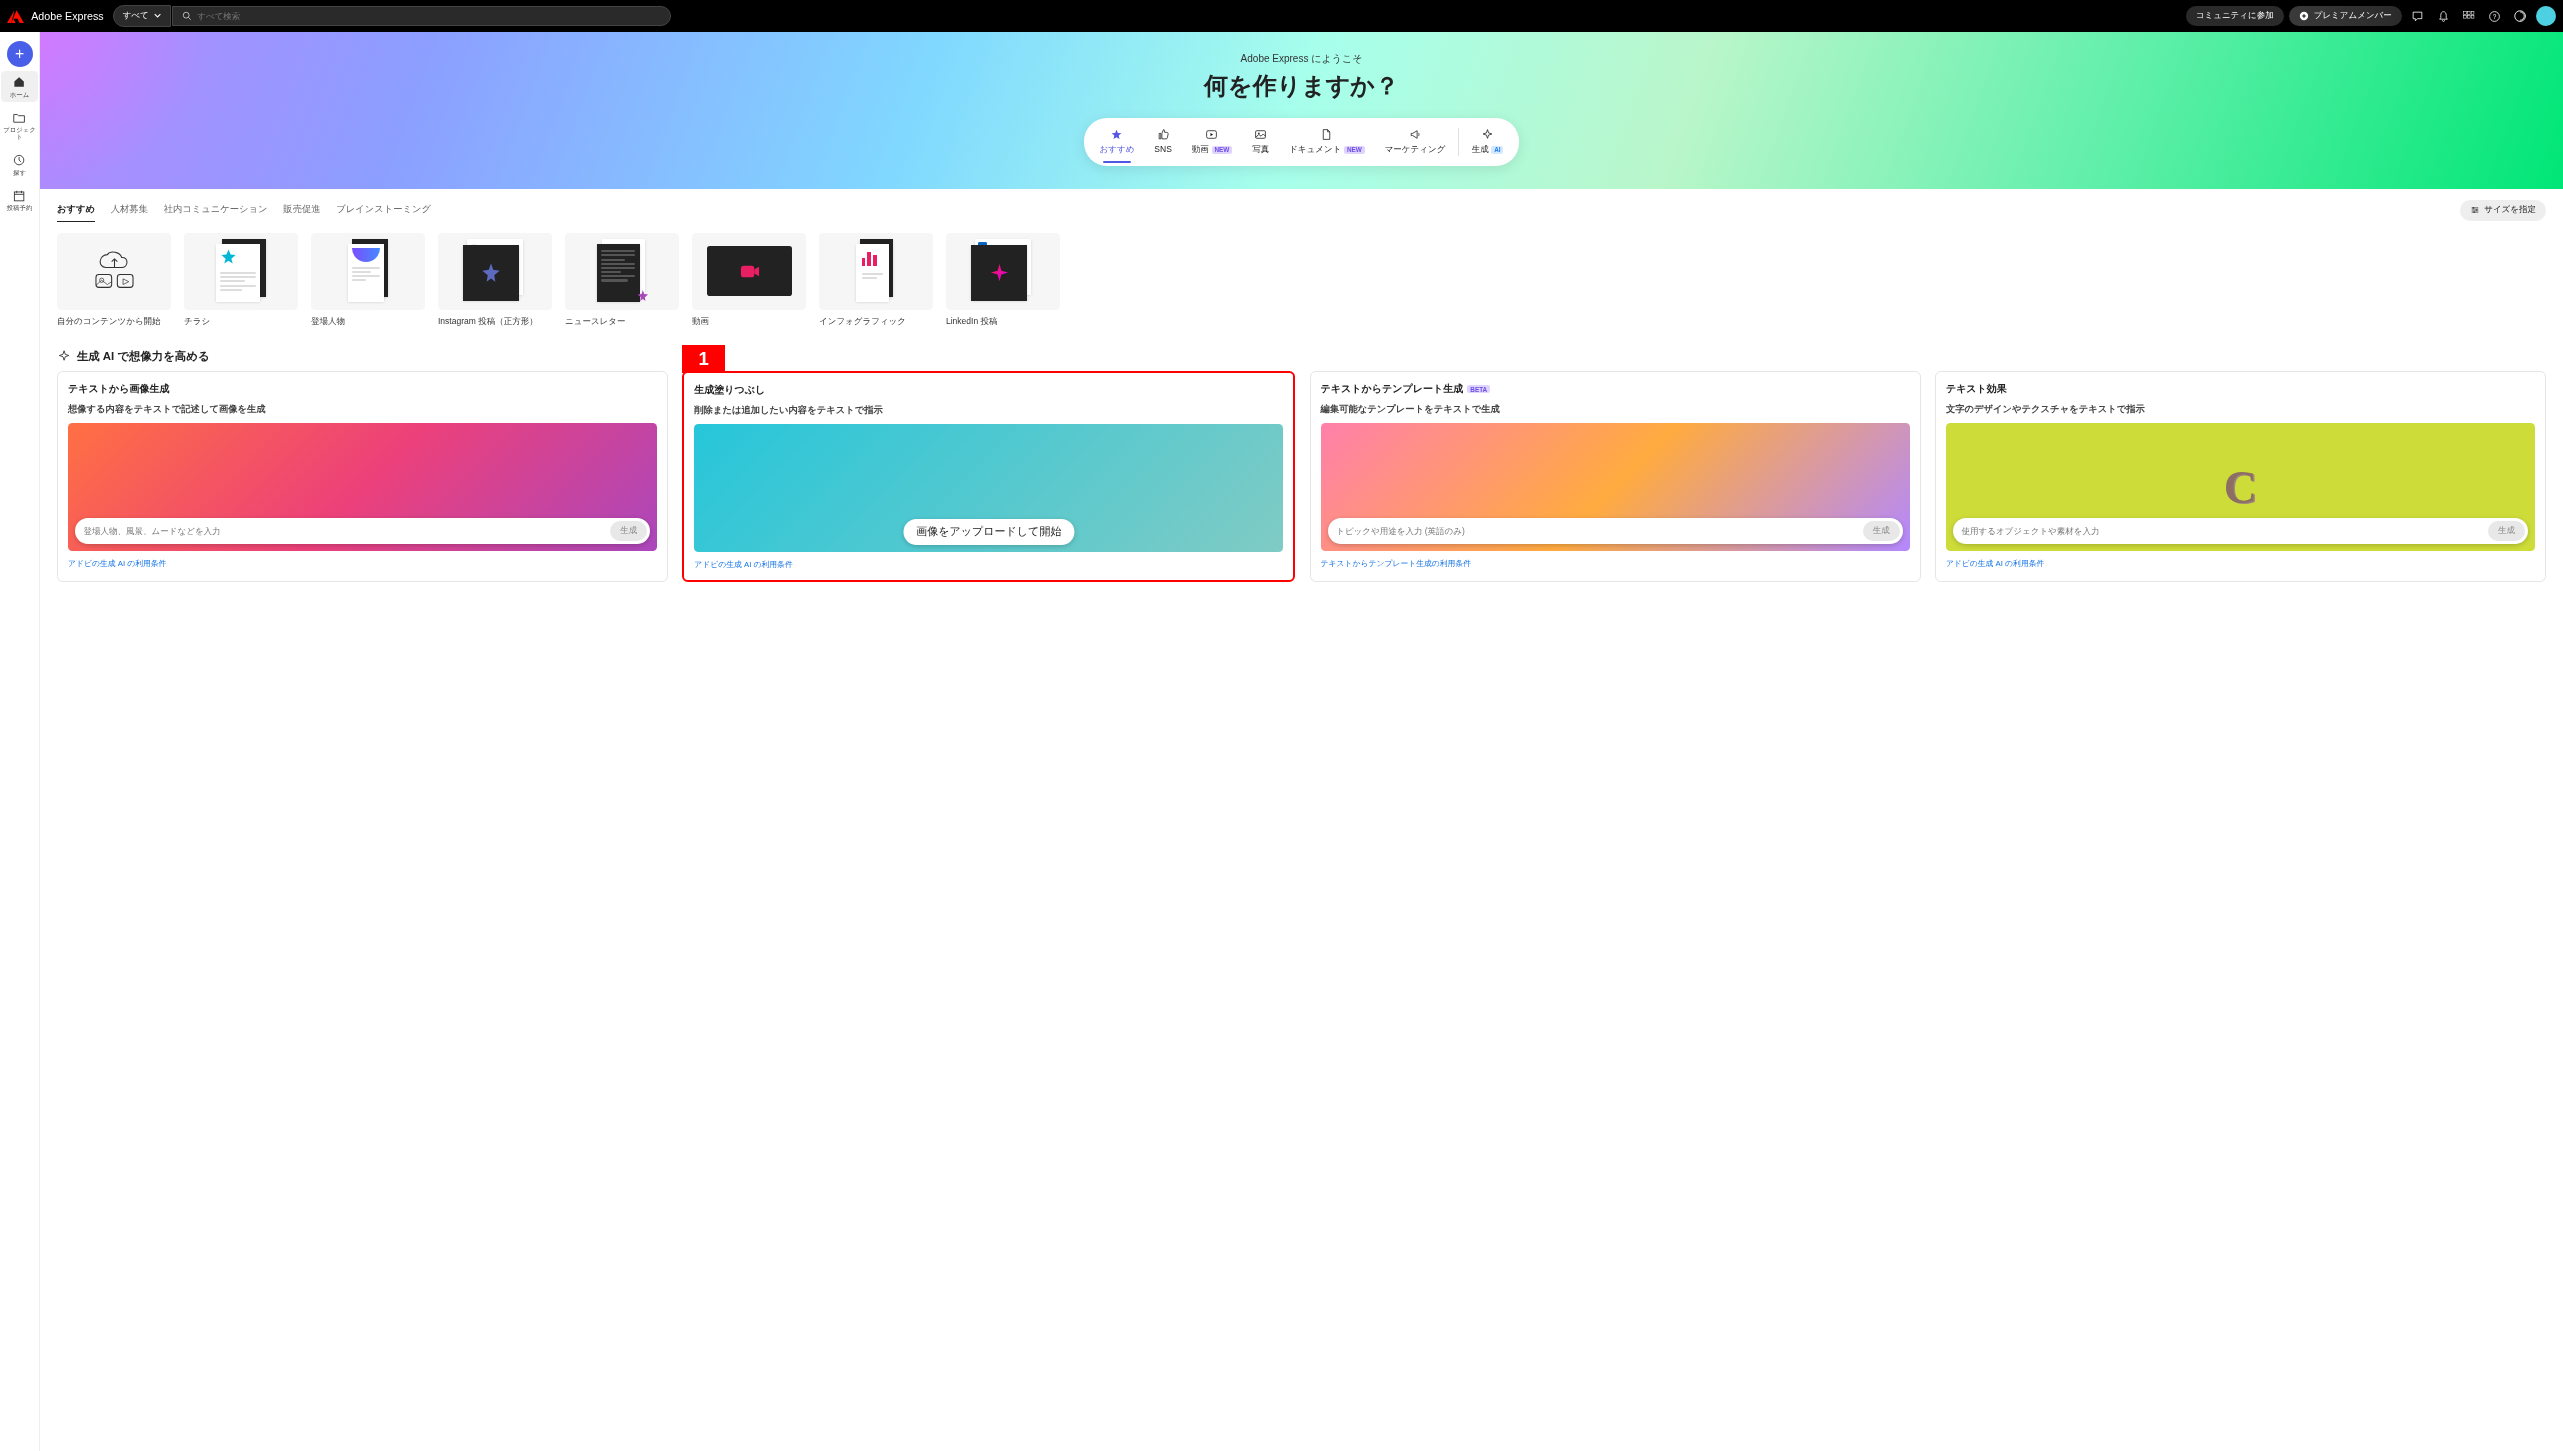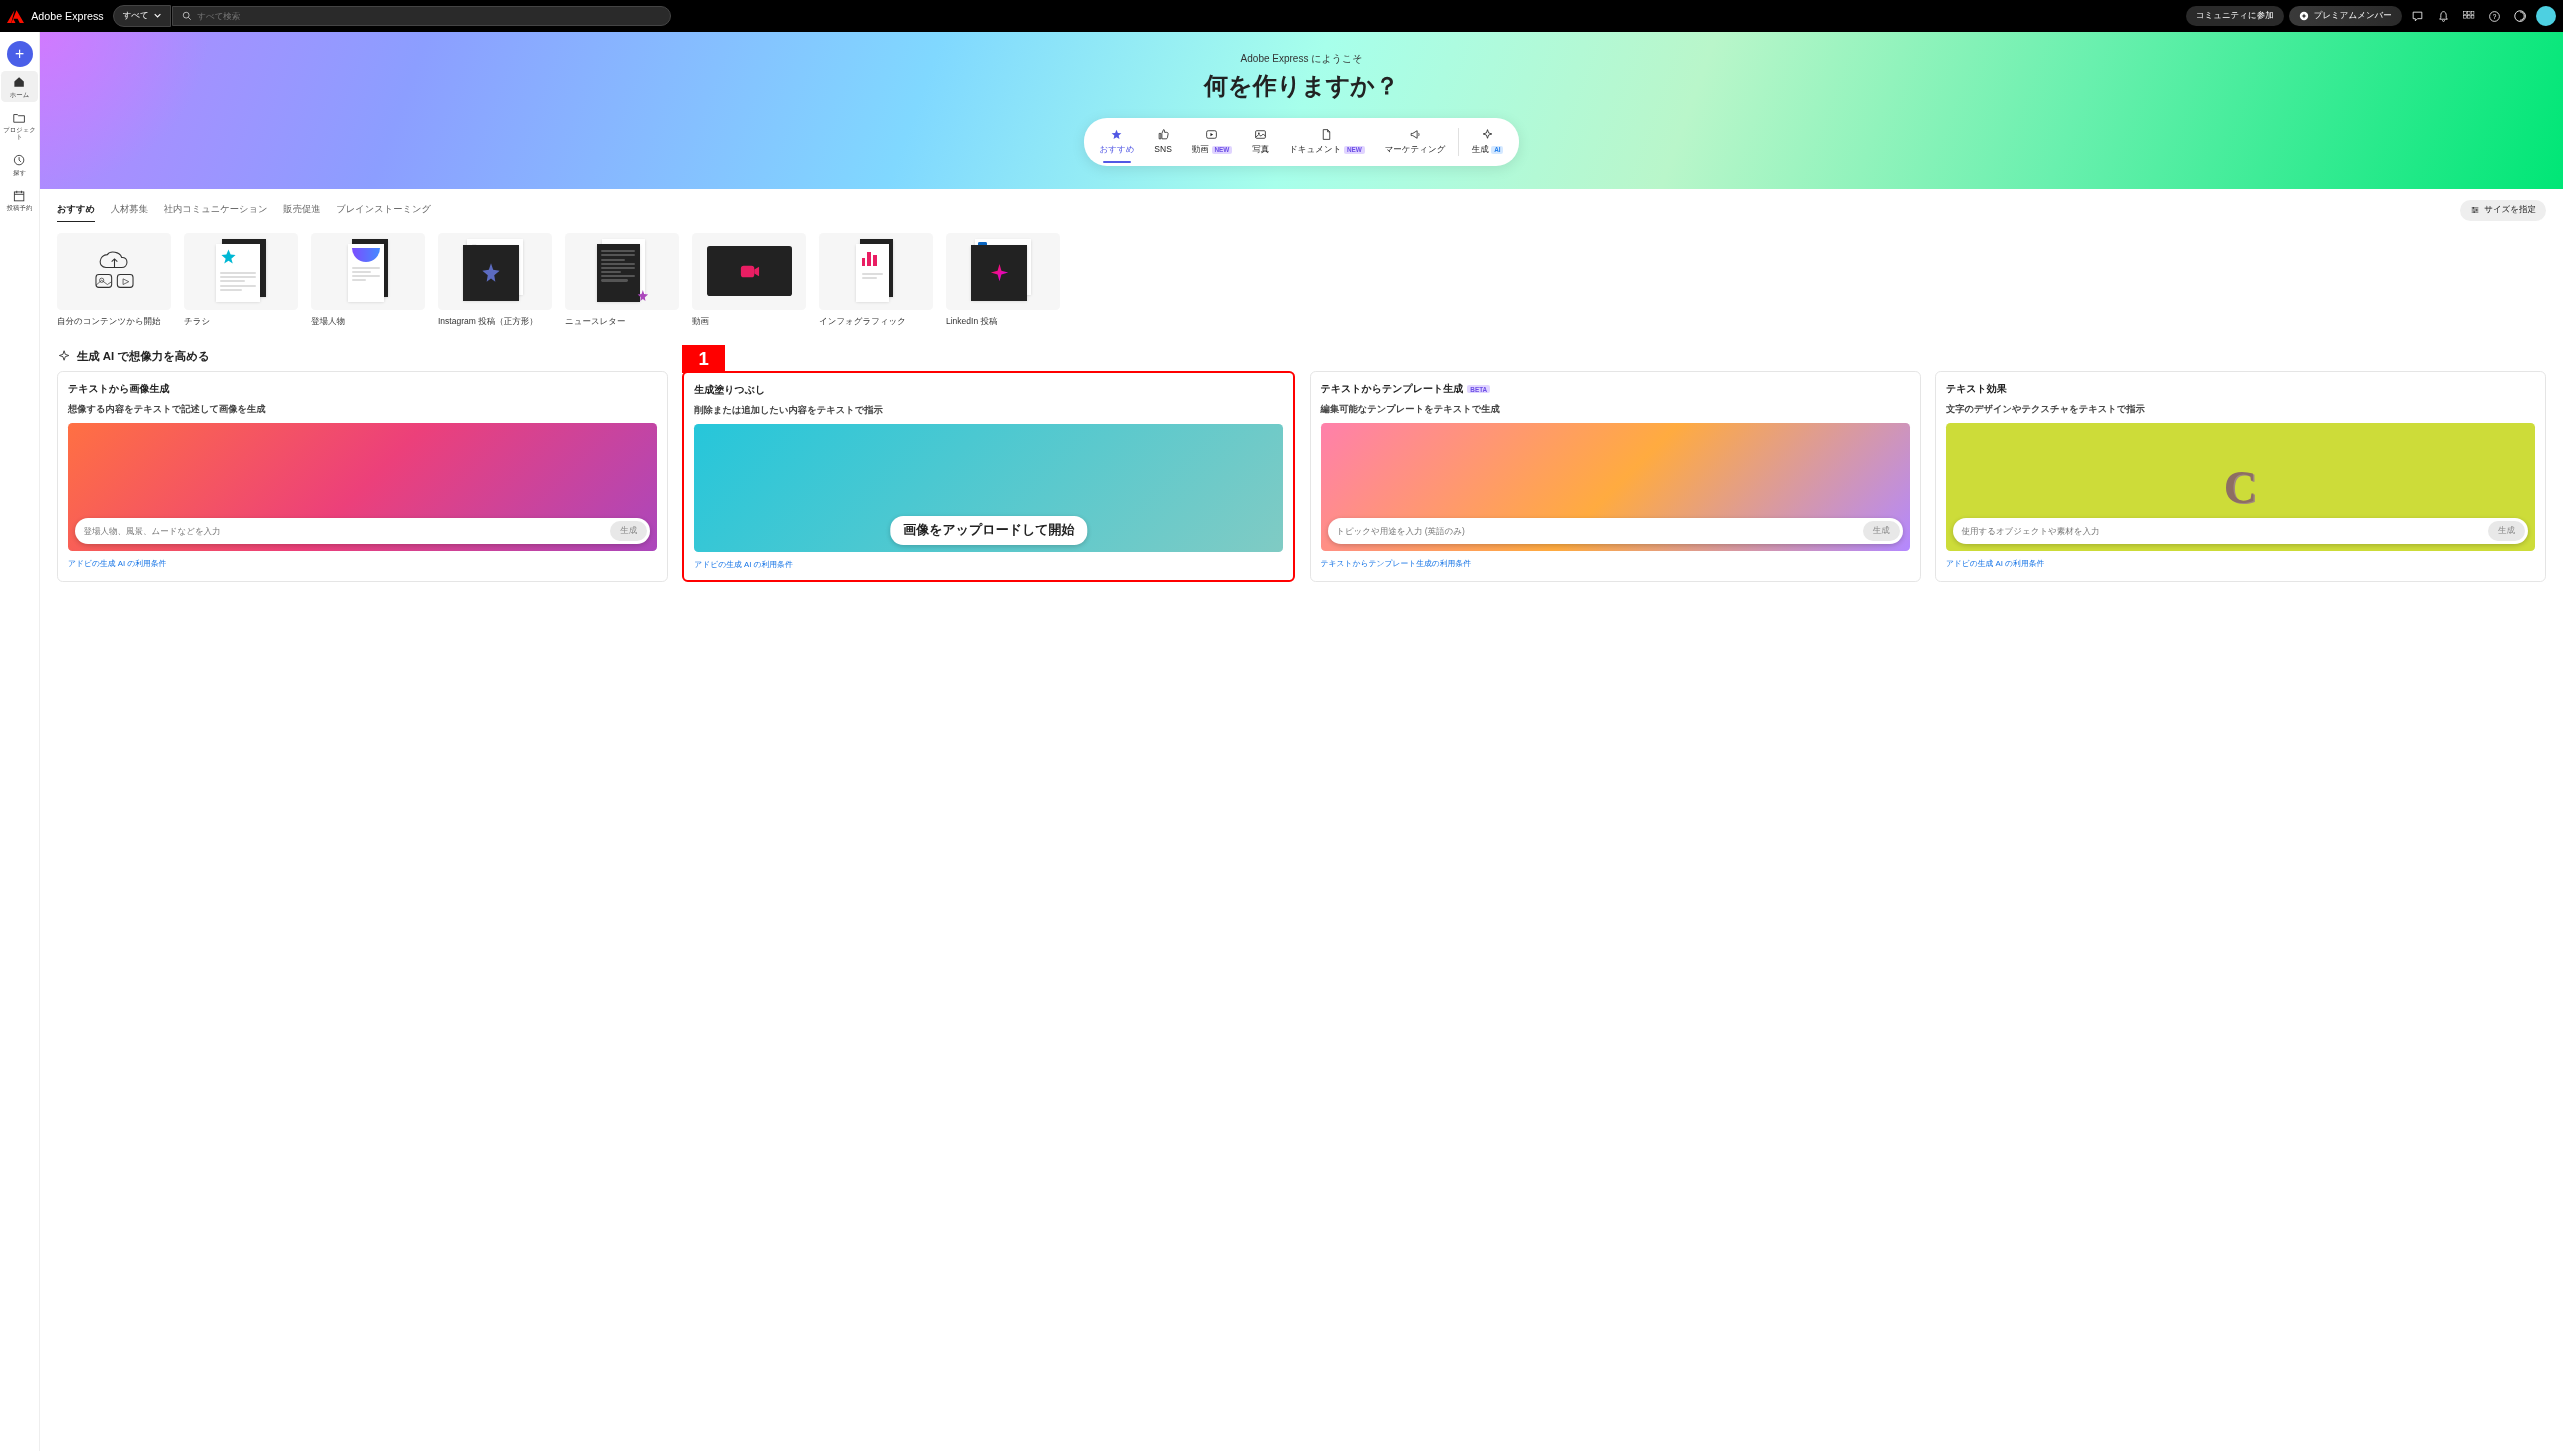--- a/index.html
+++ b/index.html
@@ -65,21 +65,21 @@
 .genai-row { display: flex; gap: 14.2px; padding: 0 17px 17px; }
 .genai-card { flex: 1; border: 0.7px solid #e5e5e5; border-radius: 5.7px; padding: 10px; display: flex; flex-direction: column; gap: 7.1px; cursor: pointer; position: relative; }
 .genai-card.highlighted { border: 2.1px solid #ff0000; }
 .callout-num { position: absolute; top: -28.5px; left: -2.1px; background: #ff0000; color: #fff; font-size: 18.5px; font-weight: 700; width: 43px; height: 28.5px; display: flex; align-items: center; justify-content: center; }
 .gc-title { font-size: 10px; font-weight: 700; display: flex; align-items: center; gap: 4.3px; }
 .gc-sub { font-size: 9.3px; color: #444; font-weight: 600; }
 .gc-img { height: 128px; border-radius: 4.3px; position: relative; overflow: hidden; display: flex; align-items: center; justify-content: center; }
 .gc-input-wrap { position: absolute; bottom: 7.1px; left: 7.1px; right: 7.1px; background: #fff; border-radius: 14.2px; display: flex; align-items: center; padding: 2.8px 2.8px 2.8px 8.5px; box-shadow: 0 1.4px 5.7px rgba(0,0,0,0.2); }
 .gc-input-wrap input { border: none; outline: none; font-size: 8.5px; flex: 1; }
 .gc-input-wrap button { background: #e8e8e8; border: none; border-radius: 11.4px; padding: 4.3px 10px; font-size: 8.5px; color: #888; cursor: pointer; }
-.gc-upload-btn { position: absolute; bottom: 7.1px; left: 50%; transform: translateX(-50%); background: #fff; border-radius: 13px; padding: 5.7px 13px; font-size: 13px; font-weight: 700; box-shadow: 0 1.4px 5.7px rgba(0,0,0,0.2); }
+.gc-upload-btn { position: absolute; bottom: 7.1px; left: 50%; transform: translateX(-50%); background: #fff; border-radius: 13px; padding: 5.7px 13px; font-size: 11px; font-weight: 400; box-shadow: 0 1.4px 5.7px rgba(0,0,0,0.2); }
 .gc-link { font-size: 7.8px; color: #1473e6; }
 .badge.beta { background: #e0d4ff; color: #6b4de6; }
 
 
 .doc { background: #fff; box-shadow: 0 0.7px 2.8px rgba(0,0,0,0.15); }
 .lines span { display:block; height:2.1px; background:#ddd; margin:2.1px 0; border-radius:1.4px; }
 
 .img1 { background: linear-gradient(135deg,#ff7043,#ec407a,#ab47bc); }
 .img2 { background: linear-gradient(135deg,#26c6da,#80cbc4); }
 .img3 { background: linear-gradient(135deg,#ff80ab,#ffab40,#b388ff); }

